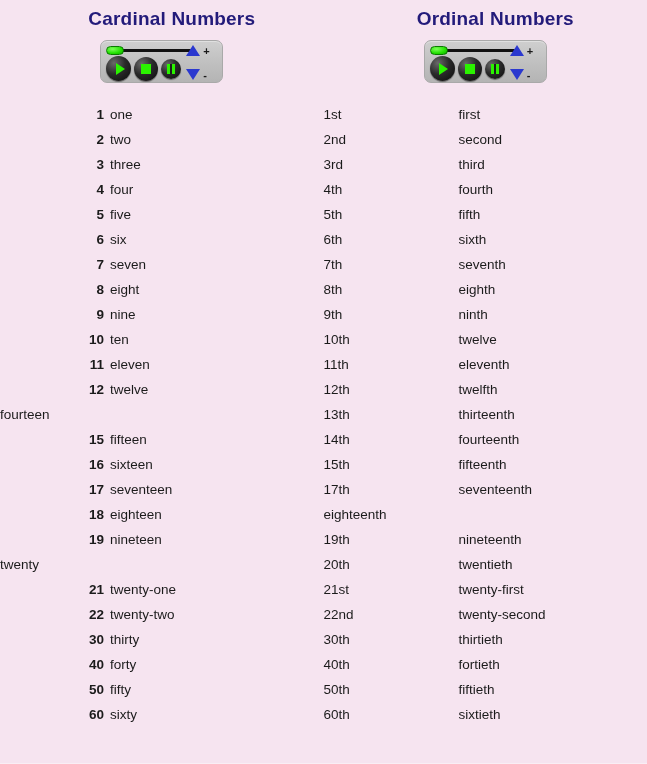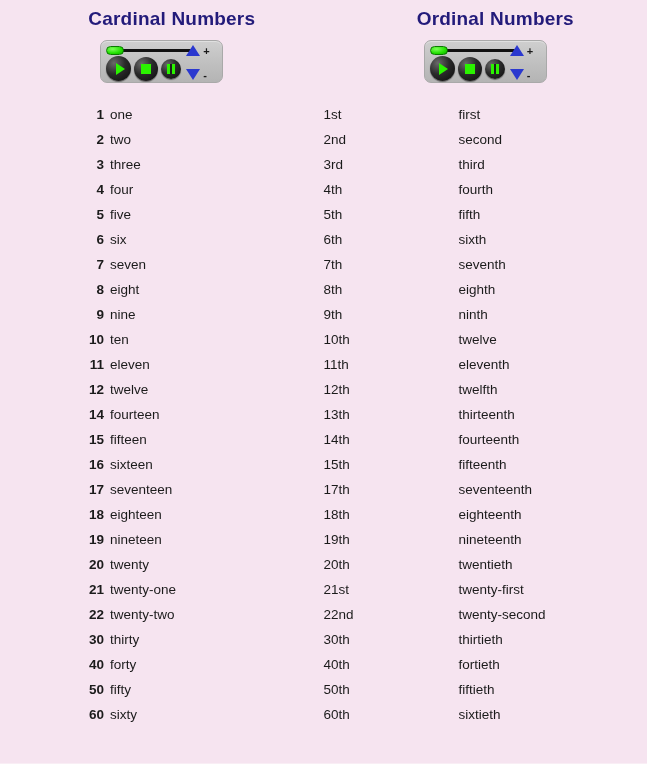--- a/index.html
+++ b/index.html
@@ -279,21 +279,20 @@
           </li>
         <li class="row">
             <span class="num">11</span>
             <span class="word">eleven</span>
           </li>
         <li class="row">
             <span class="num">12</span>
             <span class="word">twelve</span>
           </li>
         <li class="row">
-            <span class="num">14</span>
             <span class="word">fourteen</span>
           </li>
         <li class="row">
             <span class="num">15</span>
             <span class="word">fifteen</span>
           </li>
         <li class="row">
             <span class="num">16</span>
             <span class="word">sixteen</span>
           </li>
@@ -303,21 +302,20 @@
           </li>
         <li class="row">
             <span class="num">18</span>
             <span class="word">eighteen</span>
           </li>
         <li class="row">
             <span class="num">19</span>
             <span class="word">nineteen</span>
           </li>
         <li class="row">
-            <span class="num">20</span>
             <span class="word">twenty</span>
           </li>
         <li class="row">
             <span class="num">21</span>
             <span class="word">twenty-one</span>
           </li>
         <li class="row">
             <span class="num">22</span>
             <span class="word">twenty-two</span>
           </li>
@@ -432,21 +430,20 @@
           </li>
         <li class="row">
             <span class="num">15th</span>
             <span class="word">fifteenth</span>
           </li>
         <li class="row">
             <span class="num">17th</span>
             <span class="word">seventeenth</span>
           </li>
         <li class="row">
-            <span class="num">18th</span>
             <span class="word">eighteenth</span>
           </li>
         <li class="row">
             <span class="num">19th</span>
             <span class="word">nineteenth</span>
           </li>
         <li class="row">
             <span class="num">20th</span>
             <span class="word">twentieth</span>
           </li>

